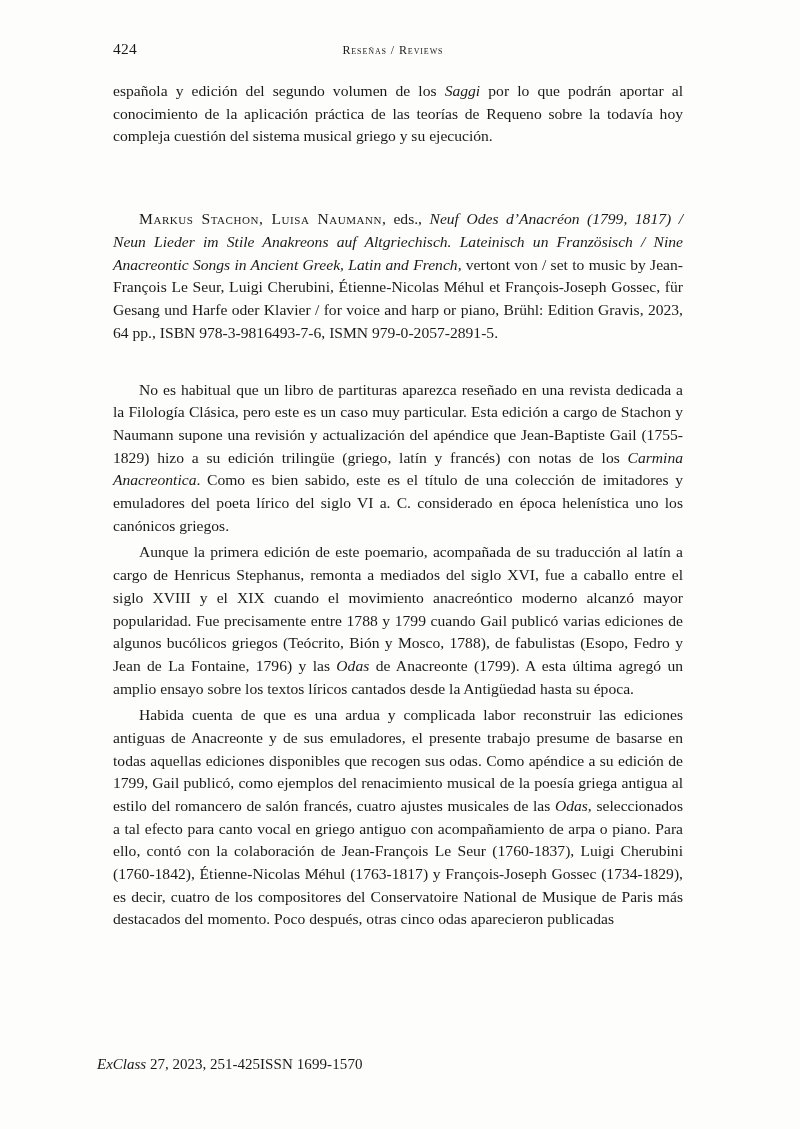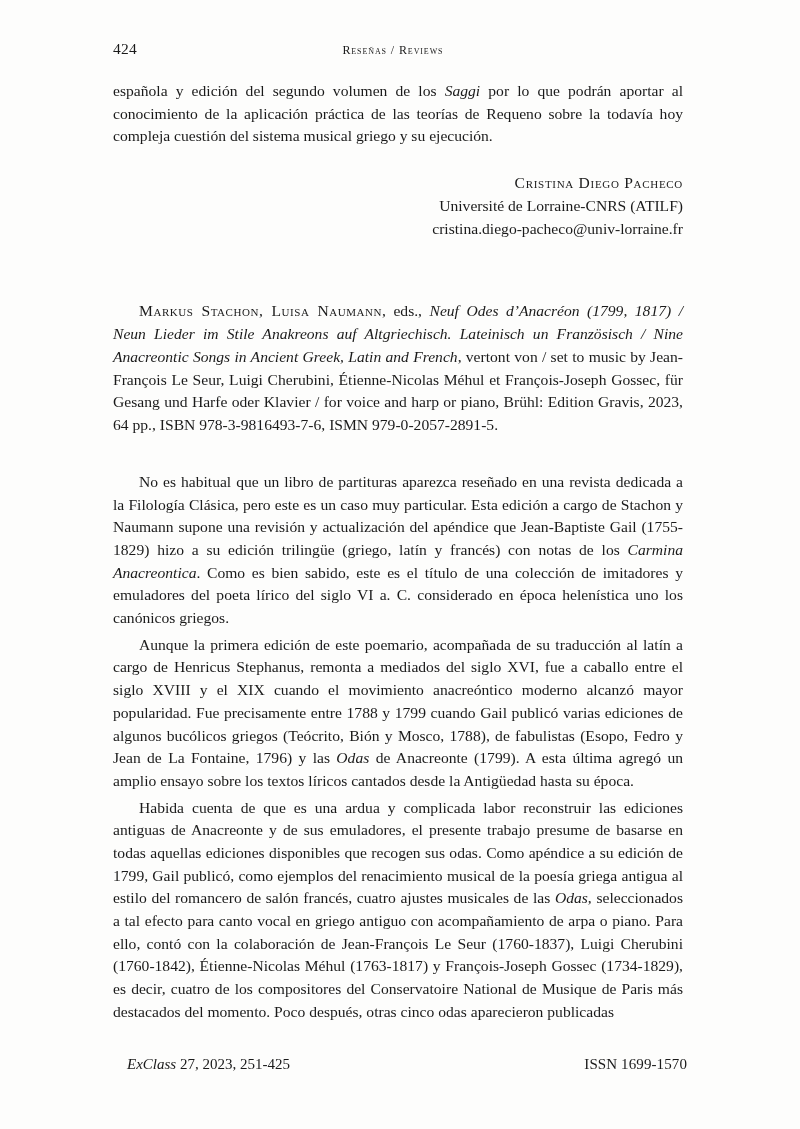--- a/index.html
+++ b/index.html
@@ -83,25 +83,24 @@
   .it { font-style: italic; }
   .paras {
     margin-top: 34px;
   }
   .paras p + p {
     margin-top: 4px;
   }
   
   .footer {
     position: absolute;
-    left: 127px;
+    left: 97px;
     right: 113px;
     top: 1056px;
     display: flex;
-    justify-content: space-between;
     align-items: baseline;
     font-size: 15px;
   }
   .footer-left { font-style: italic; }
   .footer-left .nonital { font-style: normal; }
   .footer-right { letter-spacing: 0.1px; }
 </style>
 </head>
 <body>
 
@@ -111,25 +110,20 @@
 
     <div class="runninghead">
       <span class="folio">424</span>
       <span class="runninghead-title">Reseñas / Reviews</span>
     </div>
 
     <div class="body-block">
       <p class="para"><span>española y edición del segundo volumen de los </span><span class="it">Saggi</span><span> por lo que podrán aportar al conocimiento de la aplicación práctica de las teorías de Requeno sobre la todavía hoy compleja cuestión del sistema musical griego y su ejecución.</span></p>
     </div>
 
-    <div class="sig-block">
-      <div class="sig-name">Cristina Diego Pacheco</div>
-      <div>Université de Lorraine-CNRS (ATILF)</div>
-      <div>cristina.diego-pacheco@univ-lorraine.fr</div>
-    </div>
 
     <div class="entry-block">
       <span style="display:inline-block;width:26px"></span><span class="authors">Markus Stachon, Luisa Naumann</span><span>, eds., </span><span class="it">Neuf Odes d’Anacréon (1799, 1817) / Neun Lieder im Stile Anakreons auf Altgriechisch. Lateinisch un Französisch / Nine Anacreontic Songs in Ancient Greek, Latin and French</span><span>, vertont von / set to music by Jean-François Le Seur, Luigi Cherubini, Étienne-Nicolas Méhul et François-Joseph Gossec, für Gesang und Harfe oder Klavier / for voice and harp or piano, Brühl: Edition Gravis, 2023, 64 pp., ISBN 978-3-9816493-7-6, ISMN 979-0-2057-2891-5.</span>
     </div>
 
     <div class="paras">
       <p class="para indent"><span>No es habitual que un libro de partituras aparezca reseñado en una revista dedicada a la Filología Clásica, pero este es un caso muy particular. Esta edición a cargo de Stachon y Naumann supone una revisión y actualización del apéndice que Jean-Baptiste Gail (1755-1829) hizo a su edición trilingüe (griego, latín y francés) con notas de los </span><span class="it">Carmina Anacreontica</span><span>. Como es bien sabido, este es el título de una colección de imitadores y emuladores del poeta lírico del siglo VI a. C. considerado en época helenística uno los canónicos griegos.</span></p>
       <p class="para indent"><span>Aunque la primera edición de este poemario, acompañada de su traducción al latín a cargo de Henricus Stephanus, remonta a mediados del siglo XVI, fue a caballo entre el siglo XVIII y el XIX cuando el movimiento anacreóntico moderno alcanzó mayor popularidad. Fue precisamente entre 1788 y 1799 cuando Gail publicó varias ediciones de algunos bucólicos griegos (Teócrito, Bión y Mosco, 1788), de fabulistas (Esopo, Fedro y Jean de La Fontaine, 1796) y las </span><span class="it">Odas</span><span> de Anacreonte (1799). A esta última agregó un amplio ensayo sobre los textos líricos cantados desde la Antigüedad hasta su época.</span></p>
       <p class="para indent"><span>Habida cuenta de que es una ardua y complicada labor reconstruir las ediciones antiguas de Anacreonte y de sus emuladores, el presente trabajo presume de basarse en todas aquellas ediciones disponibles que recogen sus odas. Como apéndice a su edición de 1799, Gail publicó, como ejemplos del renacimiento musical de la poesía griega antigua al estilo del romancero de salón francés, cuatro ajustes musicales de las </span><span class="it">Odas</span><span>, seleccionados a tal efecto para canto vocal en griego antiguo con acompañamiento de arpa o piano. Para ello, contó con la colaboración de Jean-François Le Seur (1760-1837), Luigi Cherubini (1760-1842), Étienne-Nicolas Méhul (1763-1817) y François-Joseph Gossec (1734-1829), es decir, cuatro de los compositores del Conservatoire National de Musique de Paris más destacados del momento. Poco después, otras cinco odas aparecieron publicadas</span></p>
     </div>

